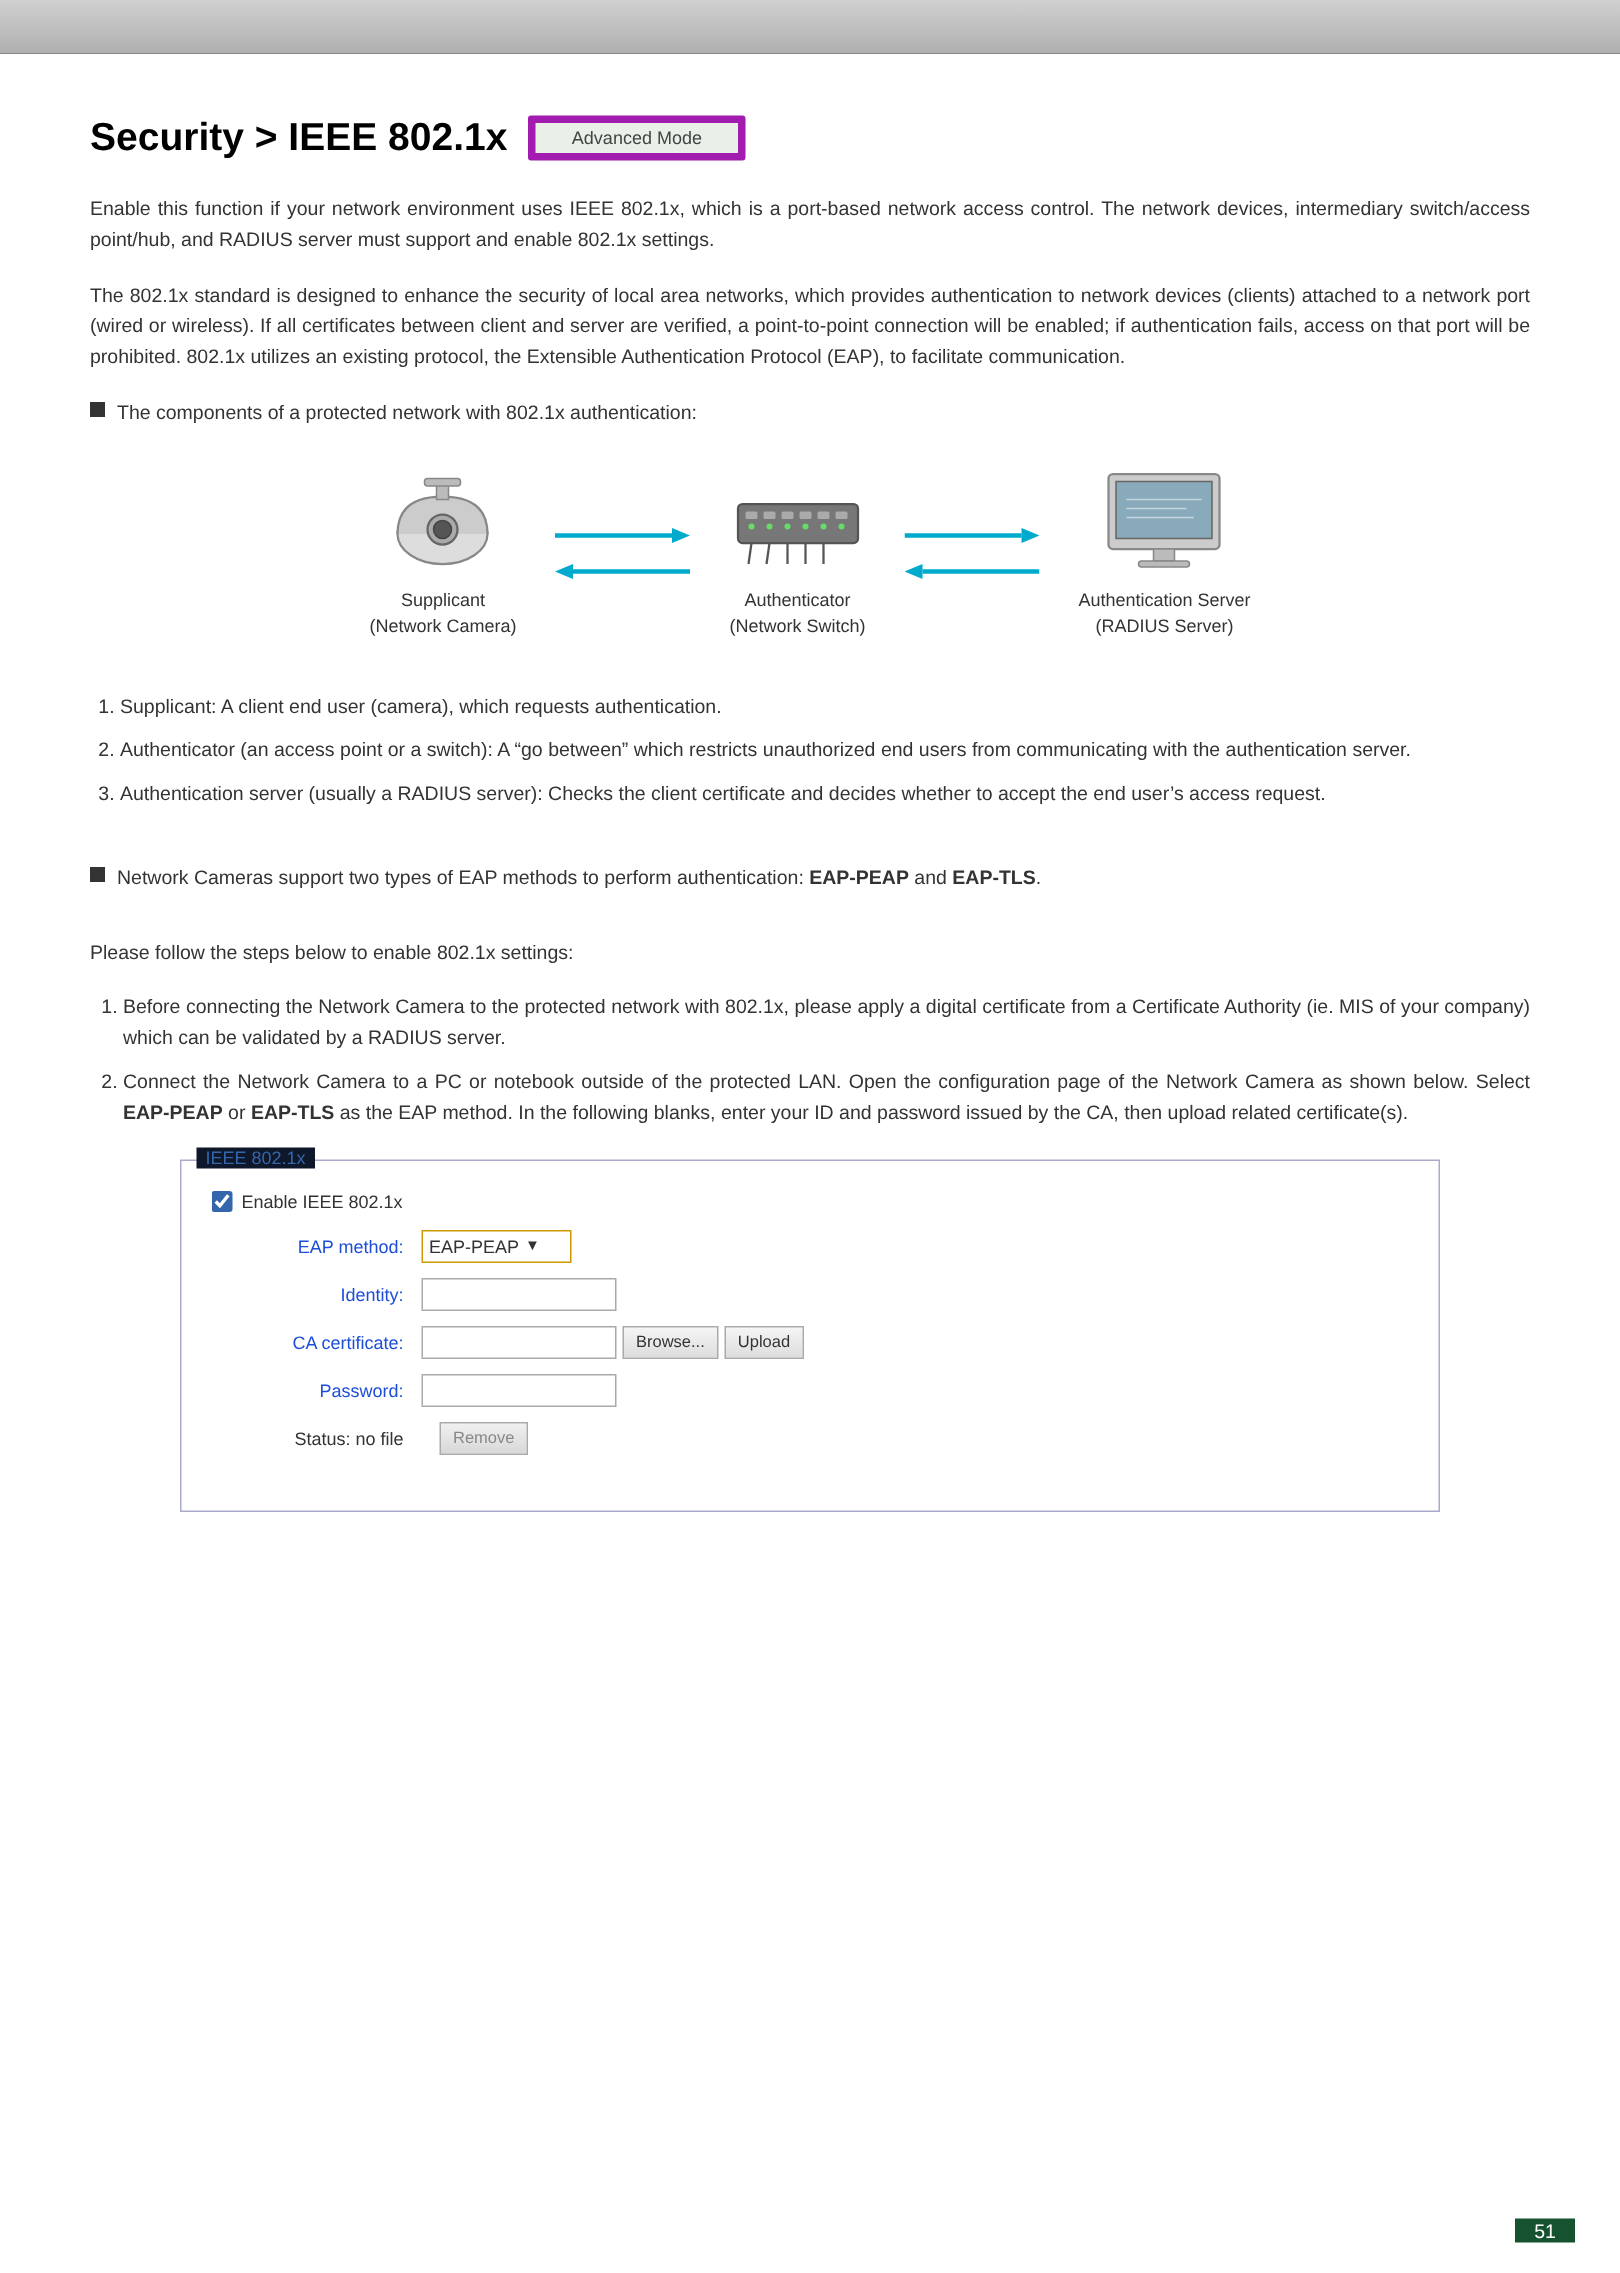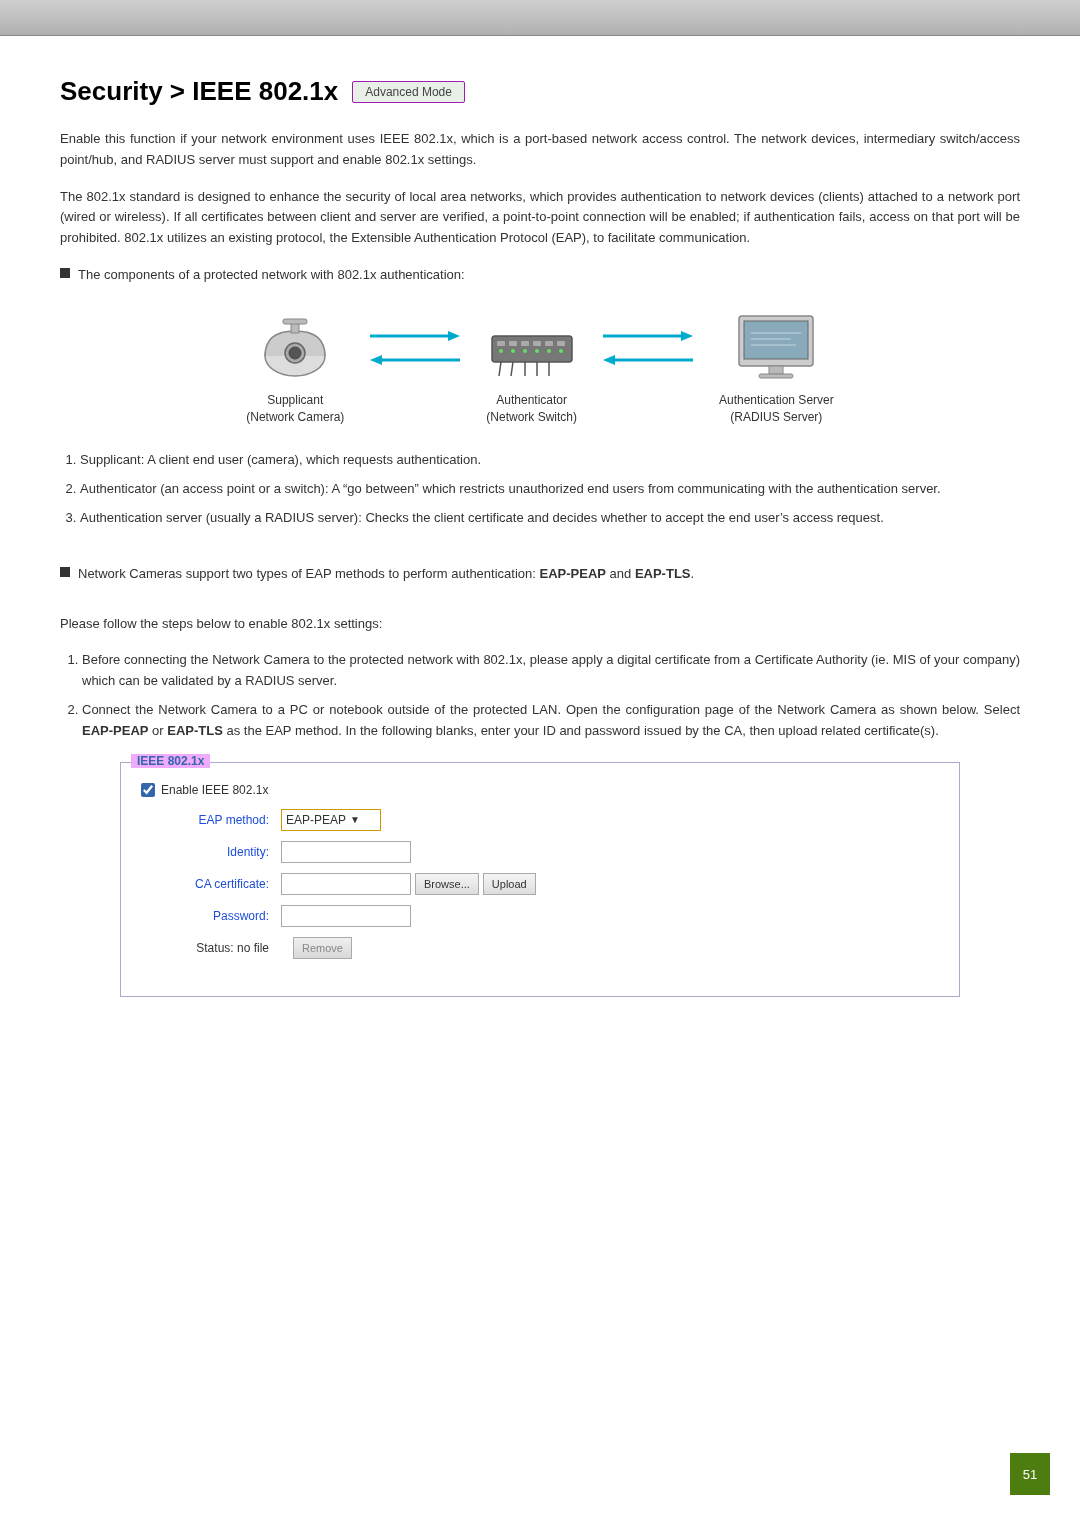--- a/index.html
+++ b/index.html
@@ -32,24 +32,24 @@
     }
 
     .page-title {
       font-size: 26px;
       font-weight: bold;
       color: #000000;
     }
 
     .advanced-mode-badge {
       background: #e8f0e8;
-      border: 1px solid #a21caf;
+      border: 5px solid #a21caf;
       color: #444;
       font-size: 12px;
-      padding: 3px 12px;
+      padding: 3px 24px;
       border-radius: 2px;
     }
 
     .intro-text {
       margin-bottom: 16px;
       line-height: 1.6;
       text-align: justify;
     }
 
     .bullet-item {
@@ -71,23 +71,23 @@
       line-height: 1.6;
     }
 
     .bullet-text strong {
       font-weight: bold;
     }
 
     
     .diagram-container {
       display: flex;
-      align-items: center;
+      align-items: flex-end;
       justify-content: center;
-      margin: 20px 0 25px 0;
+      margin: 20px 0 36px 0;
       gap: 16px;
     }
 
     .diagram-item {
       display: flex;
       flex-direction: column;
       align-items: center;
       gap: 6px;
     }
 
@@ -131,25 +131,25 @@
       border: 1px solid #aac;
       margin: 20px 60px 0 60px;
       padding: 16px 20px 20px 20px;
       position: relative;
     }
 
     .config-box-title {
       position: absolute;
       top: -9px;
       left: 10px;
-      background: #f0abfc;
+      background: #0f172a;
       padding: 0 6px;
       color: #3366aa;
       font-size: 12px;
-      font-weight: bold;
+      font-weight: normal;
     }
 
     .enable-row {
       display: flex;
       align-items: center;
       gap: 6px;
       margin-bottom: 12px;
       margin-top: 4px;
     }
 
@@ -246,22 +246,22 @@
       text-align: right;
       padding-right: 12px;
     }
 
     
     .page-number-container {
       position: absolute;
       bottom: 20px;
       right: 30px;
       width: 40px;
-      height: 42px;
-      background: #4d7c0f;
+      height: 16px;
+      background: #14532d;
       display: flex;
       align-items: center;
       justify-content: center;
     }
 
     .page-number {
       color: #fff;
       font-size: 13px;
     }
 

